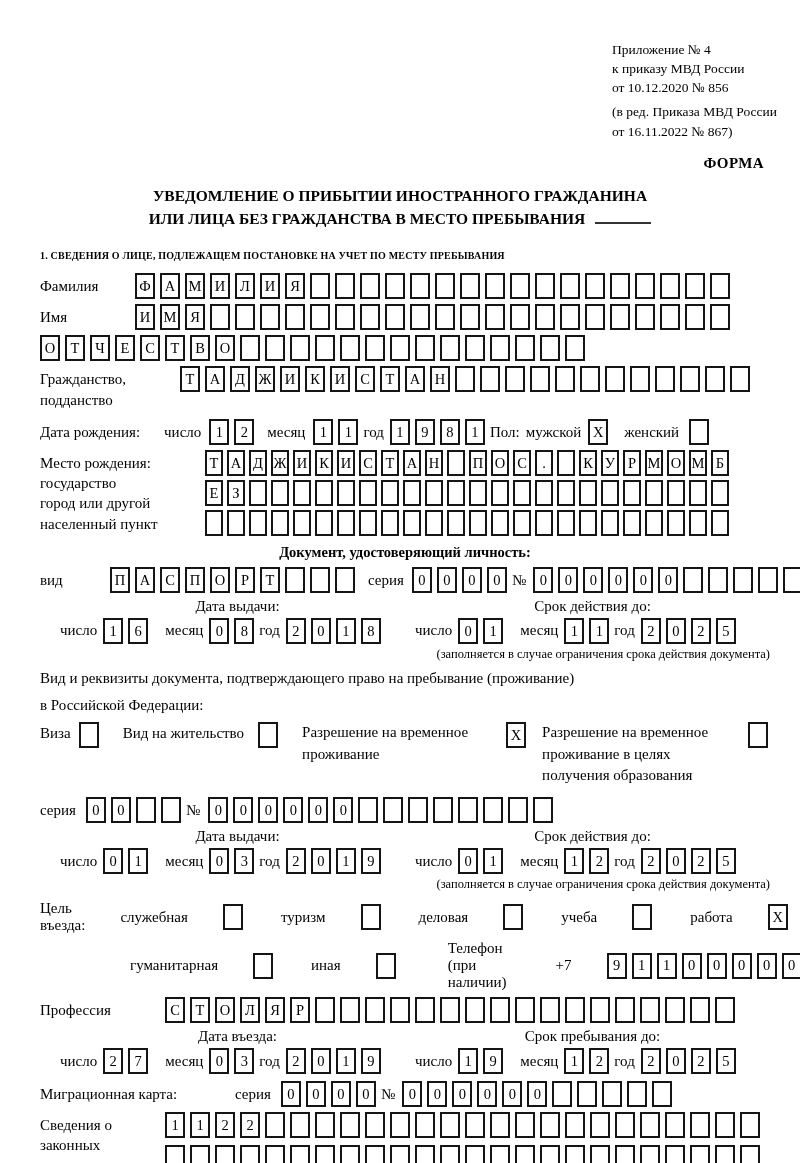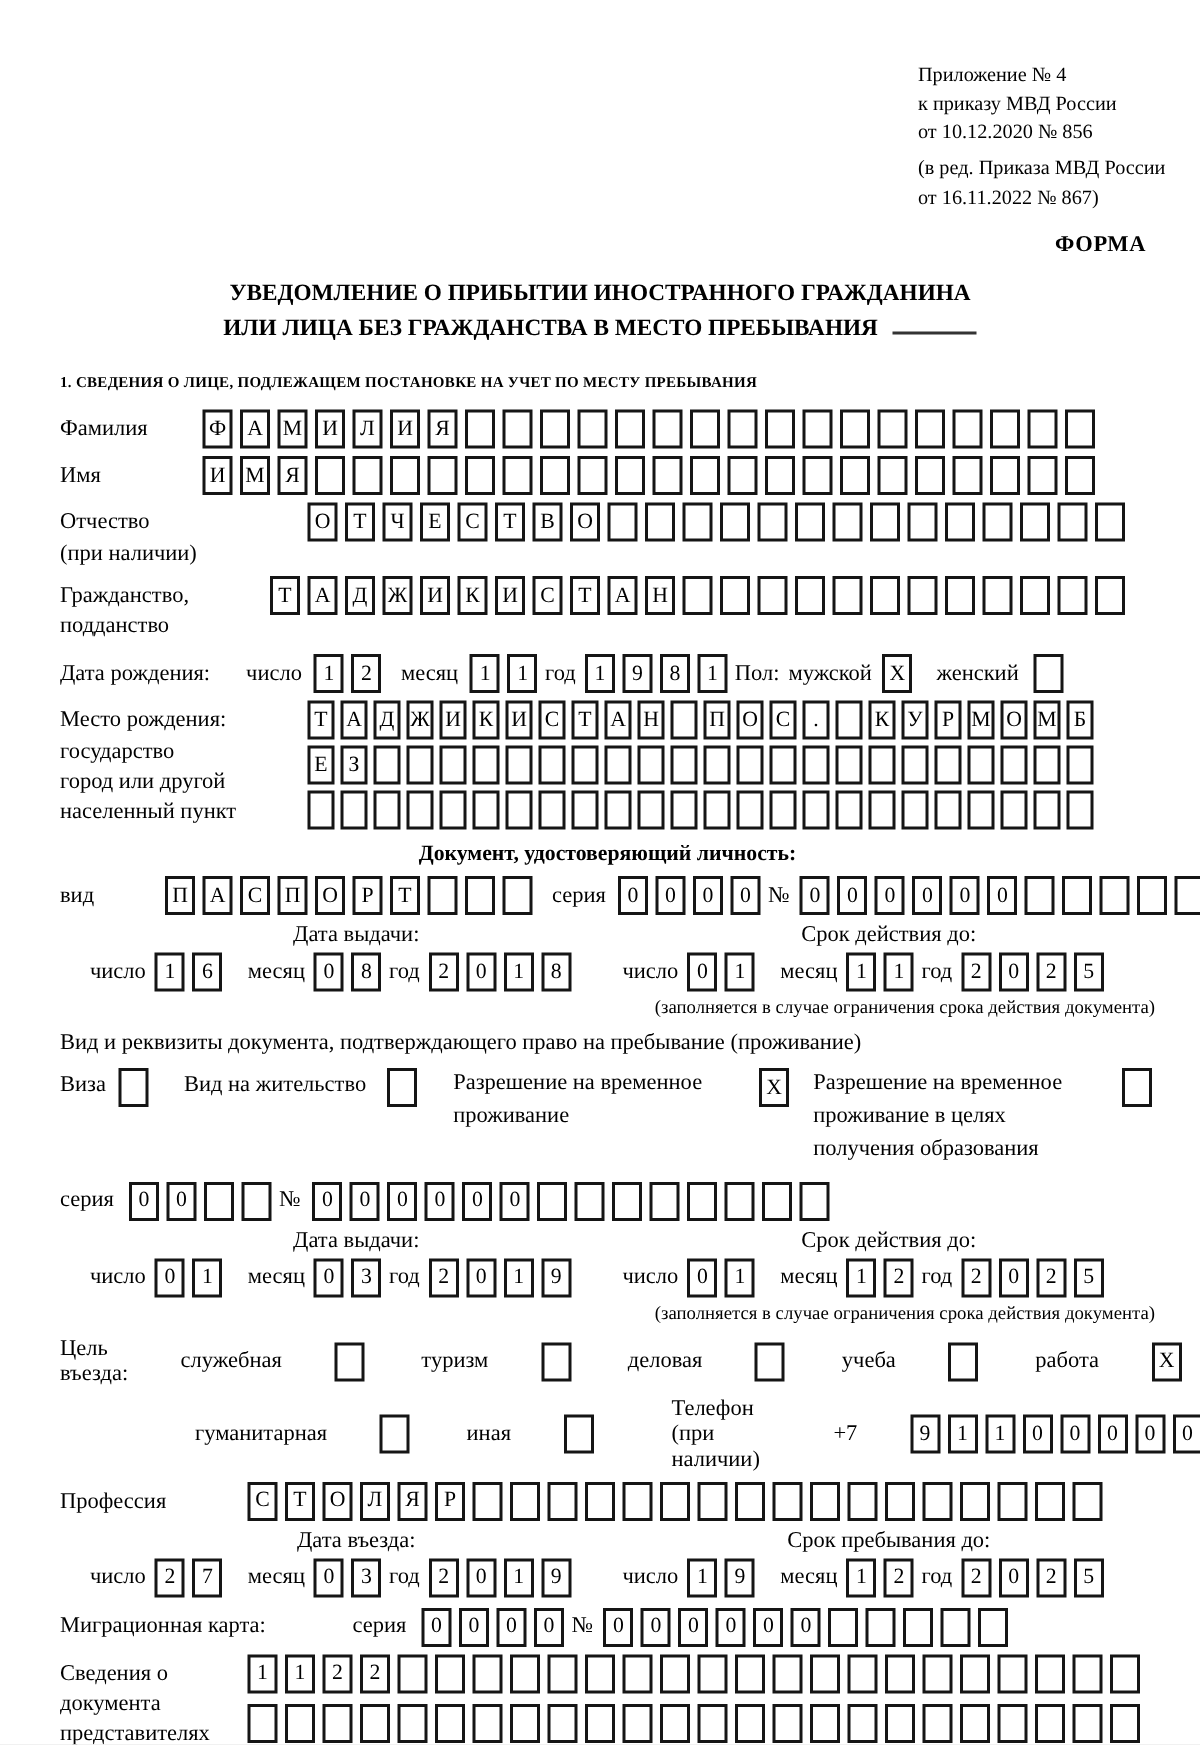--- a/index.html
+++ b/index.html
@@ -136,24 +136,20 @@
           <span class="cell"></span>
           <span class="cell"></span>
           <span class="cell"></span>
           <span class="cell"></span>
           <span class="cell"></span>
           <span class="cell"></span>
         </div>
     </div>
 
     <div class="frow">
-      <div class="flabel w165">
-        <div>Отчество</div>
-        <div>(при наличии)</div>
-      </div>
       <div class="cells">
           <span class="cell">О</span>
           <span class="cell">Т</span>
           <span class="cell">Ч</span>
           <span class="cell">Е</span>
           <span class="cell">С</span>
           <span class="cell">Т</span>
           <span class="cell">В</span>
           <span class="cell">О</span>
           <span class="cell"></span>
@@ -411,20 +407,21 @@
               <span class="cell">0</span>
               <span class="cell">2</span>
               <span class="cell">5</span>
             </span>
         </div>
         <div class="date-note">(заполняется в случае ограничения срока действия документа)</div>
       </div>
     </div>
 
     <div class="res-doc-line" style="margin-top:6px;">Вид и реквизиты документа, подтверждающего право на пребывание (проживание)</div>
+    <div class="res-doc-line">в Российской Федерации:</div>
 
     <div class="visa-row">
       <span class="opt-lbl" style="margin-right:8px;">Виза</span>
       <span class="cells cb">
           <span class="cell"></span>
         </span>
       <span class="gap24"></span>
       <span class="opt-lbl" style="margin-right:14px;">Вид на жительство</span>
       <span class="cells cb">
           <span class="cell"></span>
@@ -674,21 +671,21 @@
           <span class="cell"></span>
           <span class="cell"></span>
           <span class="cell"></span>
           <span class="cell"></span>
         </span>
     </div>
 
     <div class="multirow-block" style="margin-top:4px;">
       <div class="flabel w125">
         <div>Сведения о</div>
-        <div>документа</div>
+        <div>законных</div>
         <div>представителях</div>
 
       </div>
       <div class="multirow-cells">
         <div class="cells" style="margin-bottom:7px;">
             <span class="cell">1</span>
             <span class="cell">1</span>
             <span class="cell">2</span>
             <span class="cell">2</span>
             <span class="cell"></span>

